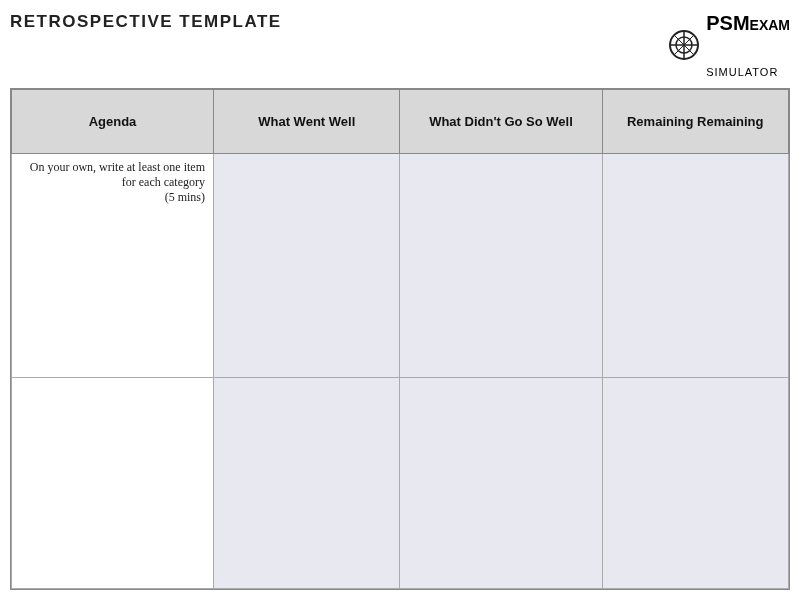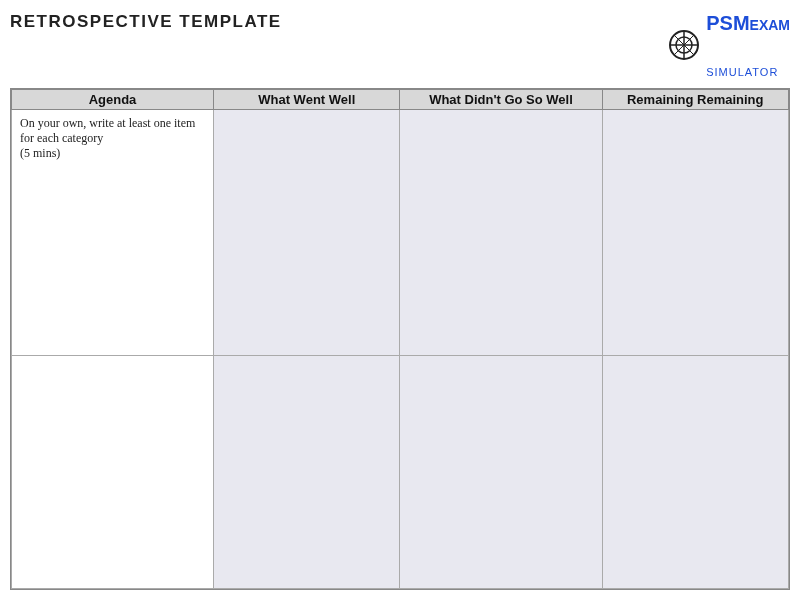--- a/index.html
+++ b/index.html
@@ -47,21 +47,21 @@
     }
 
     .logo-icon {
       width: 32px;
       height: 32px;
     }
 
     .logo-text {
       font-family: Arial, sans-serif;
       font-size: 15px;
-      color: #1d4ed8;
+      color: #000000;
       line-height: 1.1;
     }
 
     .logo-psm {
       font-weight: bold;
       font-size: 20px;
     }
 
     .logo-exam {
       font-weight: bold;
@@ -83,39 +83,40 @@
     table {
       width: 100%;
       height: 100%;
       border-collapse: collapse;
       table-layout: fixed;
     }
 
     thead th {
       background: #d8d8d8;
       border: 1.5px solid #888;
-      padding: 2px 8px;
+      padding: 24px 8px;
       font-family: Arial, sans-serif;
       font-weight: bold;
       font-size: 13px;
       text-align: center;
       color: #111;
     }
 
     tbody td {
       border: 1px solid #aaa;
       vertical-align: top;
       padding: 6px 8px;
       font-size: 12px;
       font-family: Georgia, serif;
       color: #222;
     }
 
     tbody td:first-child {
       background: #ffffff;
+      text-align: right;
     }
 
     tbody td:not(:first-child) {
       background: #e8e8f0;
     }
 
     tbody tr {
       height: 90px;
     }
 

